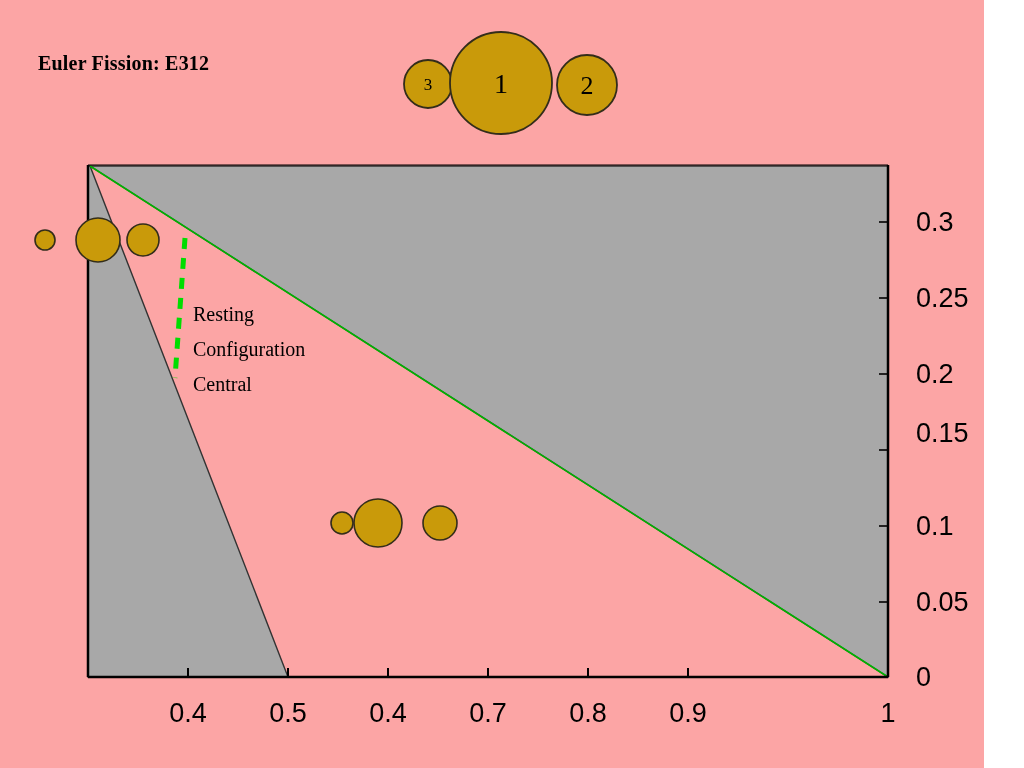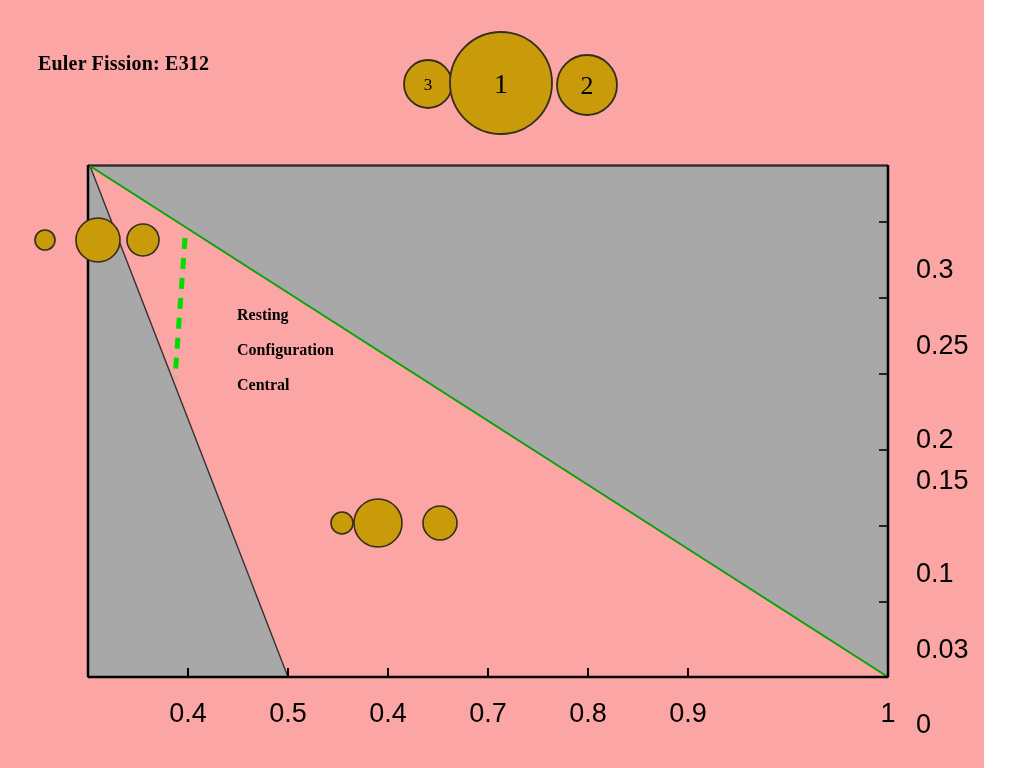--- a/index.html
+++ b/index.html
@@ -31,35 +31,34 @@
     font-size: 20px;
     color: #000000;
     white-space: nowrap;
     letter-spacing: 0.2px;
   }
   .annotation {
     position: absolute;
     left: 193px;
     top: 297px;
     font-family: "Liberation Serif", serif;
-    font-weight: bold;
-    font-size: 16px;
+    font-weight: normal;
+    font-size: 20px;
     line-height: 35px;
     color: #000000;
-    margin-left: 44px;
   }
   .annotation span { display: block; }
   .tick-label {
     position: absolute;
     font-family: "Liberation Sans", sans-serif;
     font-size: 27px;
     color: #000000;
     white-space: nowrap;
   }
-  .tick-y { left: 916px; transform: translateY(-50%); margin-top: 47px; }
+  .tick-y { left: 916px; transform: translateY(-50%); }
   .tick-x { top: 698px; transform: translateX(-50%); }
   .schematic-label {
     position: absolute;
     font-family: "Liberation Serif", serif;
     color: #000000;
     transform: translate(-50%, -50%);
     white-space: nowrap;
   }
 </style>
 </head>
@@ -113,24 +112,24 @@
 
   <div class="annotation">
     <span>Resting</span>
     <span>Configuration</span>
     <span>Central</span>
   </div>
 
   <div id="tick-layer">
       <div class="tick-label tick-y" style="top: 222px;">0.3</div>
       <div class="tick-label tick-y" style="top: 298px; text-align: right;">0.25</div>
-      <div class="tick-label tick-y" style="top: 392px;">0.2</div>
+      <div class="tick-label tick-y" style="top: 374px;">0.2</div>
       <div class="tick-label tick-y" style="top: 433px;">0.15</div>
       <div class="tick-label tick-y" style="top: 526px;">0.1</div>
-      <div class="tick-label tick-y" style="top: 602px;">0.03</div>
+      <div class="tick-label tick-y" style="top: 602px;">0.05</div>
       <div class="tick-label tick-y" style="top: 677px;">0</div>
       <div class="tick-label tick-x" style="left: 188px;">0.4</div>
       <div class="tick-label tick-x" style="left: 288px;">0.5</div>
       <div class="tick-label tick-x" style="left: 388px;">0.4</div>
       <div class="tick-label tick-x" style="left: 488px;">0.7</div>
       <div class="tick-label tick-x" style="left: 588px;">0.8</div>
       <div class="tick-label tick-x" style="left: 688px;">0.9</div>
       <div class="tick-label tick-x" style="left: 888px;">1</div>
     </div>
   <div id="schematic-label-layer">

